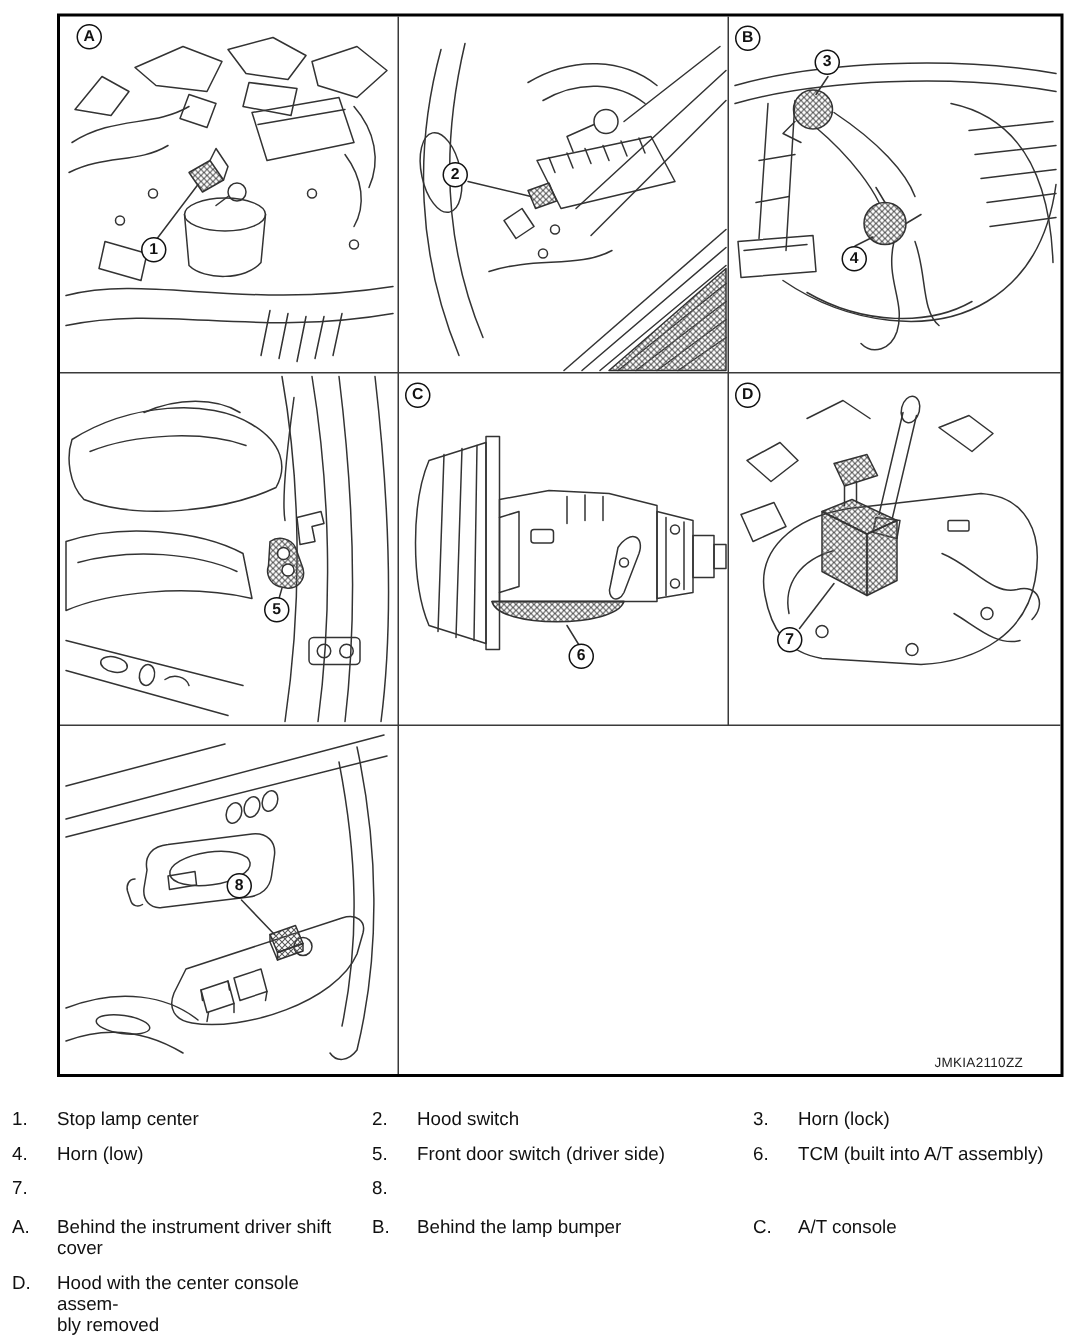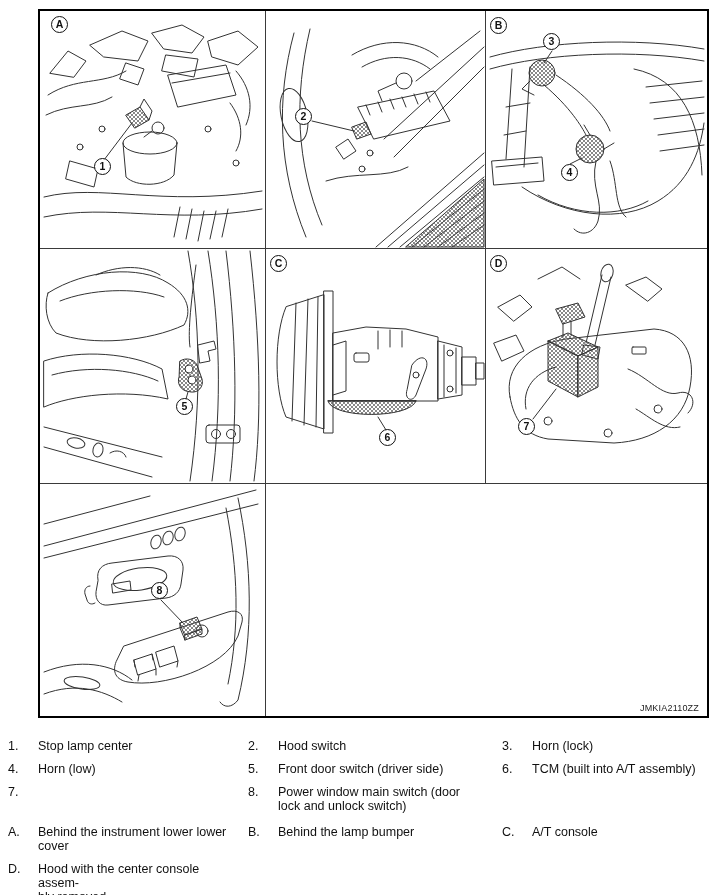--- a/index.html
+++ b/index.html
@@ -17,21 +17,21 @@
   .cell-hood{left:226px;top:0;width:219px;height:237px;}
   .cell-b{left:446px;top:0;width:221px;height:237px;}
   .cell-door{left:0;top:238px;width:225px;height:234px;}
   .cell-c{left:226px;top:238px;width:219px;height:234px;}
   .cell-d{left:446px;top:238px;width:221px;height:234px;}
   .cell-panel8{left:0;top:473px;width:225px;height:232px;}
   .cell-empty{left:226px;top:473px;width:441px;height:232px;}
   .plabel,.callout{position:absolute;width:17px;height:17px;box-sizing:border-box;border:1.6px solid #111;
         border-radius:50%;background:#fff;display:flex;align-items:center;justify-content:center;
         font-size:10.5px;font-weight:bold;line-height:1;z-index:3;}
-  .watermark{position:absolute;right:8px;bottom:3px;font-size:9px;color:#222;letter-spacing:0.2px;}
+  .watermark{position:absolute;right:25px;bottom:3px;font-size:9px;color:#222;letter-spacing:0.2px;}
   .legend{position:absolute;left:0;top:739px;width:717px;padding:0 0 0 8px;box-sizing:border-box;font-size:12.5px;line-height:14px;}
   .lg-grid{display:grid;grid-template-columns:240px 254px 1fr;row-gap:9px;}
   .lg-letters{margin-top:12px;}
   .lg-item{display:flex;align-items:flex-start;}
   .lg-num{width:30px;flex:0 0 30px;}
   .lg-label{flex:1;padding-right:6px;white-space:pre-line;}
 </style>
 </head>
 <body>
 
@@ -300,29 +300,27 @@
       </div>
       <div class="lg-item">
         <span class="lg-num">6.</span>
         <span class="lg-label">TCM (built into A/T assembly)</span>
       </div>
       <div class="lg-item">
         <span class="lg-num">7.</span>
       </div>
       <div class="lg-item">
         <span class="lg-num">8.</span>
-        <span class="lg-label">Power window main switch (door
-lock and unlock switch)</span>
       </div>
       <div class="lg-item"></div>
     </div>
     <div class="lg-grid lg-letters">
       <div class="lg-item">
         <span class="lg-num">A.</span>
-        <span class="lg-label">Behind the instrument lower lower
+        <span class="lg-label">Behind the instrument driver shift
 cover</span>
       </div>
       <div class="lg-item">
         <span class="lg-num">B.</span>
         <span class="lg-label">Behind the lamp bumper</span>
       </div>
       <div class="lg-item">
         <span class="lg-num">C.</span>
         <span class="lg-label">A/T console</span>
       </div>

